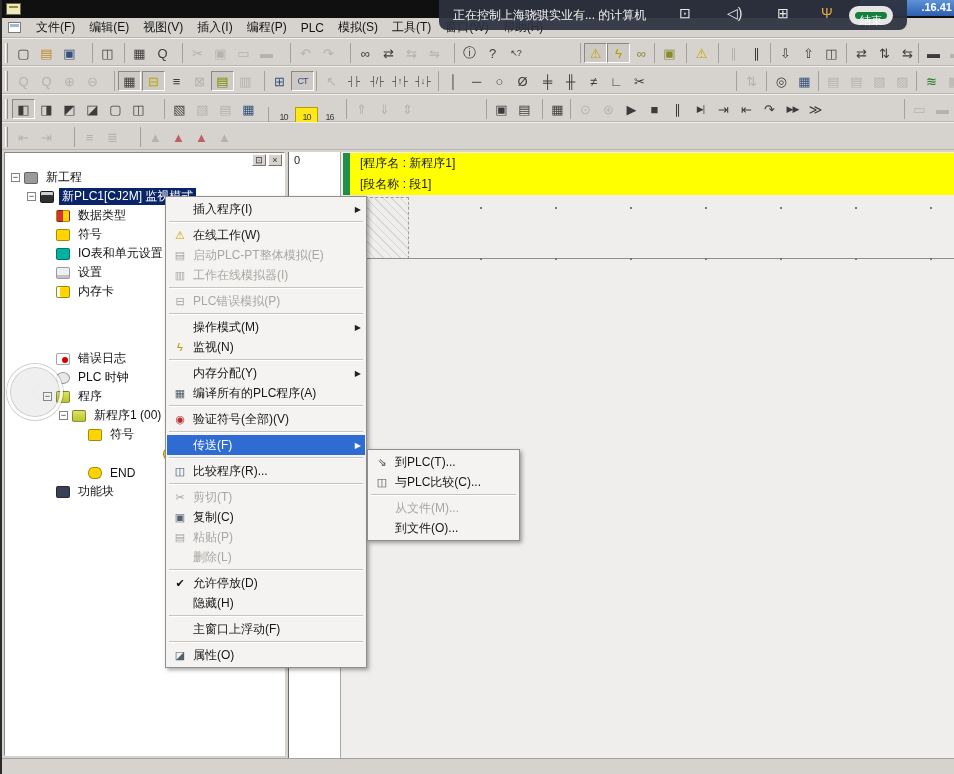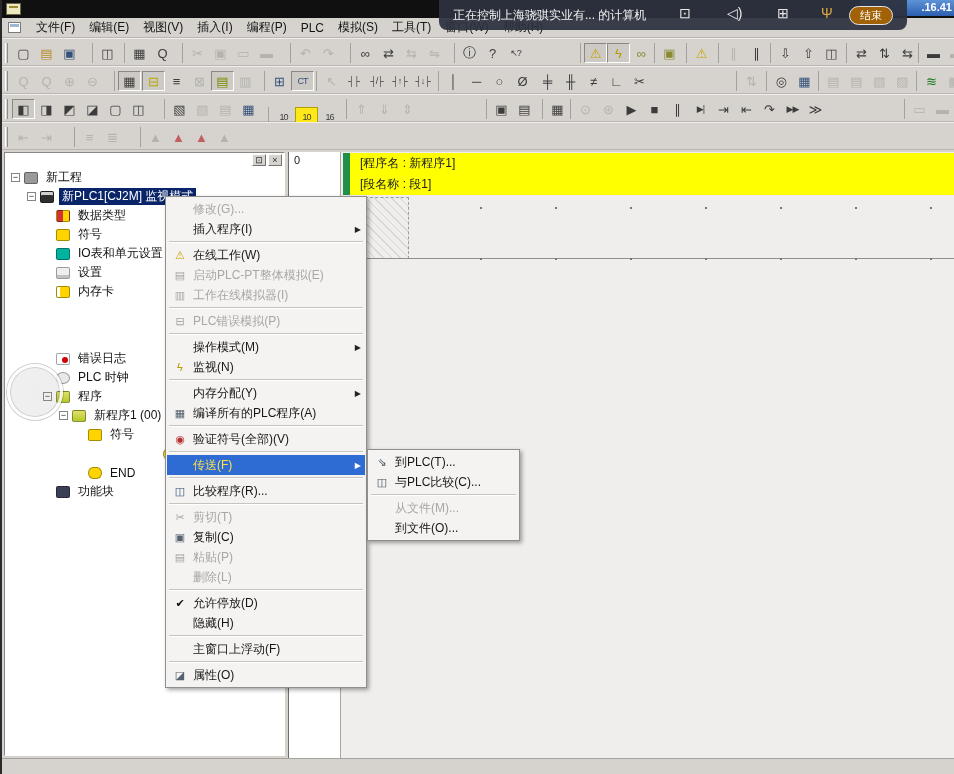--- a/index.html
+++ b/index.html
@@ -7,21 +7,21 @@
   #root{position:relative;width:954px;height:774px;background:#d6d3ce;overflow:hidden;border-left:2px solid #2a2a2a;}
   
   #titlebar{position:absolute;left:0;top:0;width:954px;height:18px;background:#101010;color:#e8e8e8;font-size:11px;display:flex;align-items:center;}
   .app-icon{width:15px;height:12px;margin:0 6px 0 4px;background:#efe9c2;border:1px solid #6a6a4a;position:relative;}
   .app-icon::after{content:"";position:absolute;left:2px;top:2px;width:9px;height:2px;background:#9a8c30;}
   #corner-blue{position:absolute;right:0;top:0;width:96px;height:16px;background:linear-gradient(#5e93d8,#2c5fb0);color:#fff;font-size:11px;font-weight:bold;text-align:right;padding:1px 4px 0 0;}
   
   #remote-banner{position:absolute;left:437px;top:0;width:468px;height:30px;background:rgba(44,50,62,.93);border-radius:0 0 8px 8px;color:#f2f2f2;font-size:12px;z-index:60;}
   #remote-text{position:absolute;left:14px;top:7px;white-space:nowrap;}
   .rb-ico{position:absolute;top:5px;color:#e8e8e8;font-size:14px;}
-  #end-btn{position:absolute;left:410px;top:6px;width:44px;height:19px;background:#a16207;border:1px solid #e5e5e5;border-radius:10px;color:#fff;font-size:11px;text-align:center;line-height:17px;}
+  #end-btn{position:absolute;left:410px;top:6px;width:44px;height:19px;background:#15803d;border:6px solid #e5e5e5;border-radius:10px;color:#fff;font-size:11px;text-align:center;line-height:17px;}
   
   #menubar{position:absolute;left:0;top:18px;width:954px;height:20px;background:#d6d3ce;display:flex;align-items:center;font-size:12px;color:#141414;border-bottom:1px solid #b8b5b0;}
   .mdi-icon{width:13px;height:11px;border:1px solid #7a7a7a;background:#fff;margin:0 8px 0 6px;position:relative;}
   .mdi-icon::after{content:"";position:absolute;left:1px;top:1px;right:1px;height:3px;background:#9fb6d4;}
   .menu-item{padding:2px 7px;white-space:nowrap;}
   
   .tbrow{position:absolute;left:0;width:954px;height:28px;background:#d6d3ce;border-top:1px solid #efeeec;border-bottom:1px solid #bab7b2;}
   .grip{position:absolute;left:3px;top:4px;width:3px;height:20px;border-left:1px solid #fff;border-right:1px solid #8f8d89;}
   .tb-group{position:absolute;top:4px;display:flex;}
   .tb-group.div{border-left:1px solid #a3a19d;padding-left:3px;}
@@ -55,21 +55,21 @@
   .ti-funcblock{background:#3a3f55;}
   .tlabel{padding:0 3px;}
   .tlabel.sel{background:#0a246a;color:#fff;}
   
   .ctxmenu{position:absolute;background:#f4f3f1;border:1px solid #8f8f8f;box-shadow:2px 2px 4px rgba(0,0,0,.35);padding:2px 1px;z-index:40;}
   .mi{height:20px;display:flex;align-items:center;font-size:12px;color:#161616;position:relative;padding-right:14px;}
   .mi .ic{width:26px;flex:0 0 26px;text-align:center;font-size:11px;}
   .mi .lb{white-space:nowrap;}
   .mi.dis{color:#a9a7a3;}
   .mi.hl{background:#2e6bd3;}
-  .mi.hl .lb{color:#fde047;}
+  .mi.hl .lb{color:#ffffff;}
   .mi .arrow{position:absolute;right:4px;top:6px;font-size:8px;color:#222;}
   .mi.hl .arrow{color:#fff;}
   .menusep{height:1px;background:#c6c4c0;box-shadow:0 1px 0 #fff;margin:2px 2px 3px 2px;}
   
   #editor{position:absolute;left:286px;top:152px;width:668px;height:620px;background:#efeeec;border-left:1px solid #6f6d69;}
   #rung-col{position:absolute;left:0;top:0;width:52px;height:100%;background:#fff;border-right:1px solid #a9a7a3;font-size:11px;color:#222;padding:2px 0 0 5px;}
   #sec-green{position:absolute;left:54px;top:1px;width:7px;height:42px;background:#1f8f4a;}
   #sec-banner{position:absolute;left:61px;top:1px;right:0;height:42px;background:#ffff00;font-size:12px;color:#222;}
   .sec-line{height:21px;line-height:21px;padding-left:10px;white-space:nowrap;}
   #rung-line{position:absolute;left:62px;top:106px;right:0;height:1px;background:#8f8f8f;}
@@ -417,24 +417,20 @@
         <span class="gdot" style="left: 266px; top: 106px;"></span>
         <span class="gdot" style="left: 341px; top: 106px;"></span>
         <span class="gdot" style="left: 416px; top: 106px;"></span>
         <span class="gdot" style="left: 491px; top: 106px;"></span>
         <span class="gdot" style="left: 566px; top: 106px;"></span>
         <span class="gdot" style="left: 641px; top: 106px;"></span>
       </div>
   </div>
 
   <div id="context-menu" class="ctxmenu" style="left:163px;top:196px;width:202px;">
-      <div class="mi dis">
-        <span class="ic"></span>
-        <span class="lb">修改(G)...</span>
-      </div>
       <div class="mi">
         <span class="ic"></span>
         <span class="lb">插入程序(I)</span>
         <span class="arrow">▶</span>
       </div>
       <div class="menusep"></div>
       <div class="mi">
         <span class="ic" style="color: rgb(201, 163, 0);">⚠</span>
         <span class="lb">在线工作(W)</span>
       </div>

